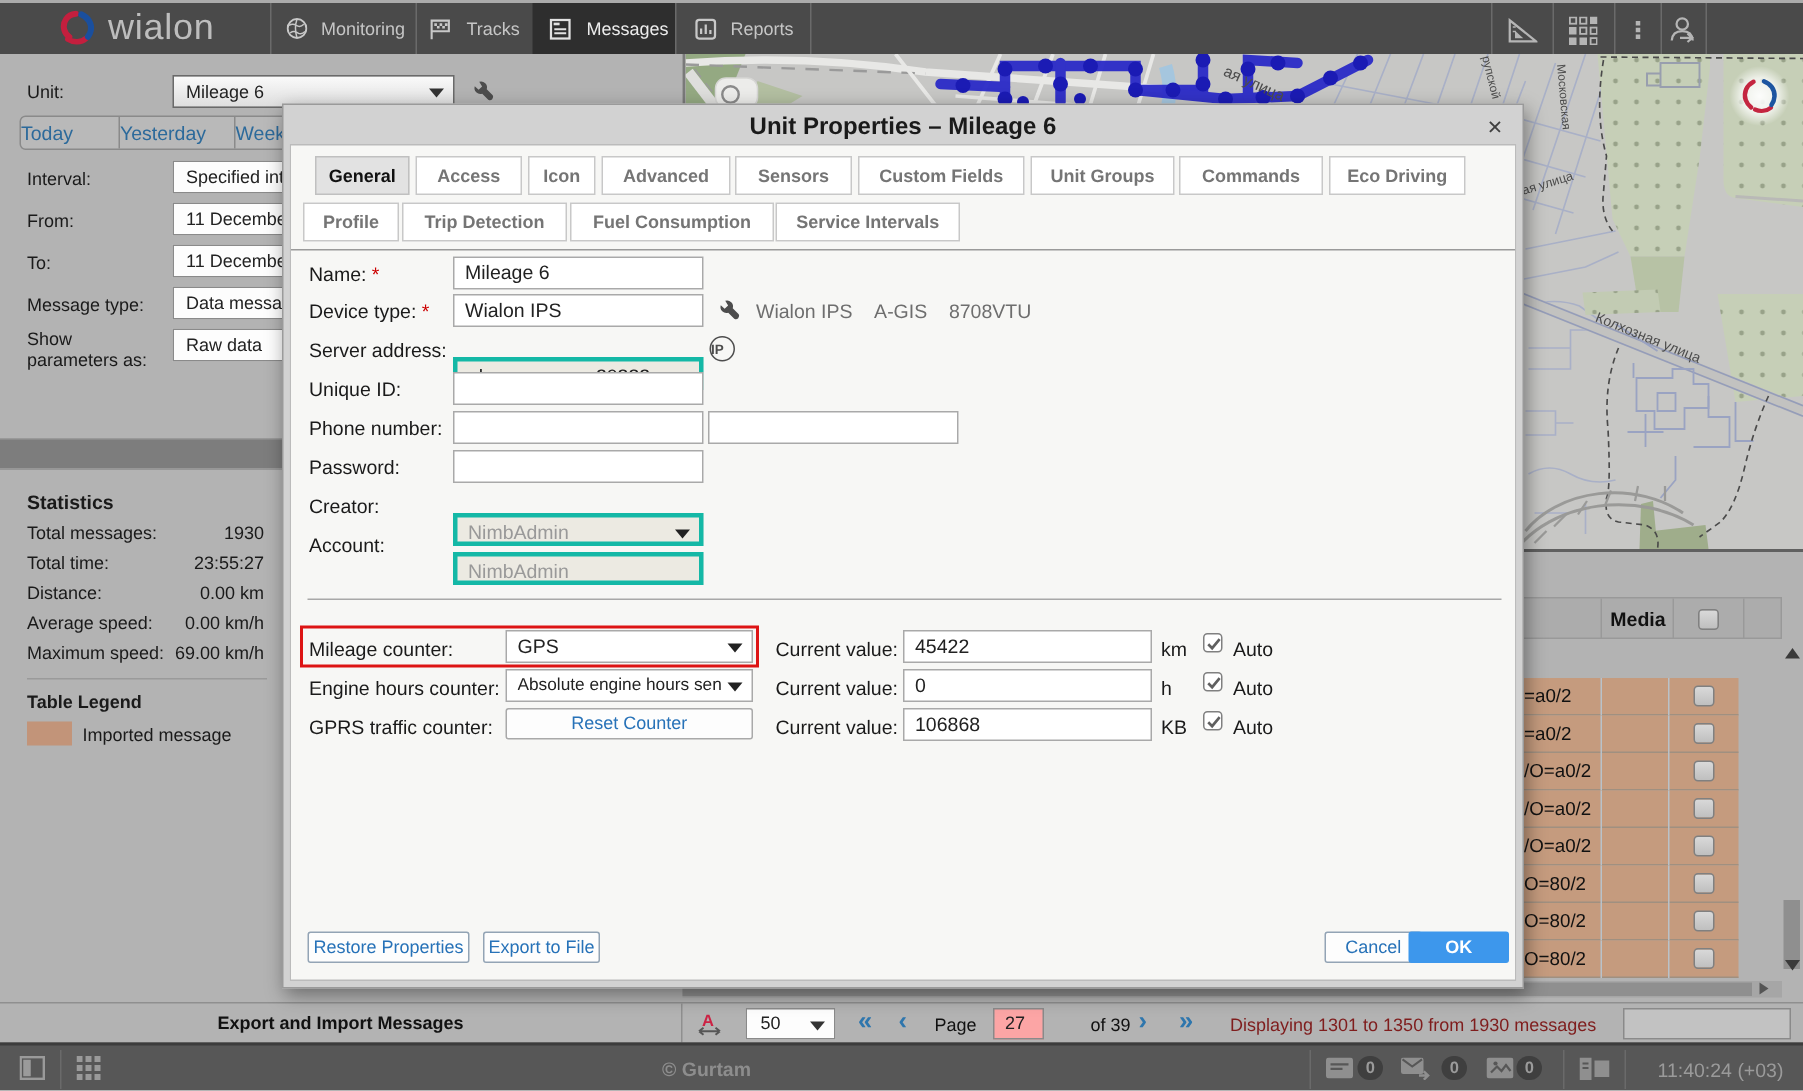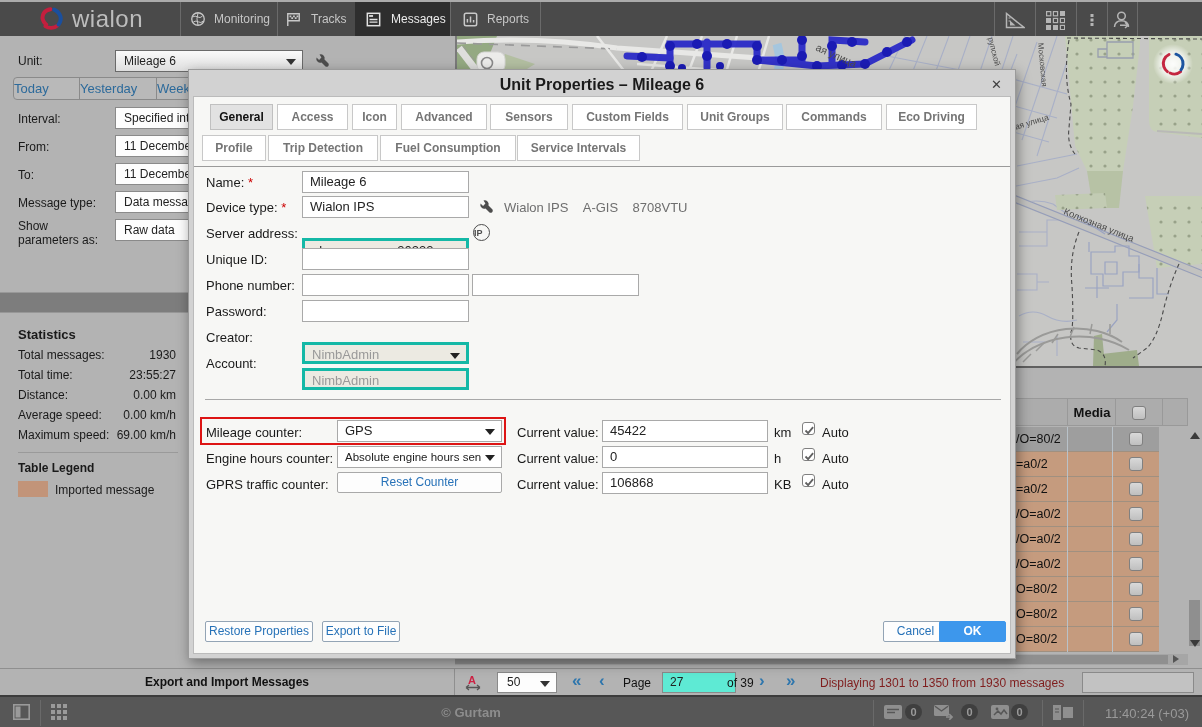--- a/index.html
+++ b/index.html
@@ -302,26 +302,20 @@
 </div>
 <div id="btm">
 
   <div class="abs" style="left:559px;top:30px;width:174px;height:28px;background:#acacac;border:1px solid #999;border-left:none">
     <div class="abs" style="left:53px;top:0;width:1px;height:27px;background:#999"></div>
     <div class="abs" style="left:101px;top:0;width:1px;height:27px;background:#999"></div>
     <div class="abs" style="left:148px;top:0;width:1px;height:27px;background:#999"></div>
     <div class="abs" style="left:55px;top:6px;width:46px;text-align:center;font-size:13px;font-weight:bold;color:#111">Media</div>
     <div class="cbx" style="left:118px;top:7px"></div>
   </div>
-  <div class="abs" style="left:559px;top:59px;width:145px;height:25px;background:#9e9e9e;border-bottom:1px solid #a09080">
-    <div class="abs" style="left:2px;top:5px;font-size:12.5px;color:#111">/O=80/2</div>
-    <div class="abs" style="left:53px;top:0;width:1px;height:25px;background:#b9c2c9"></div>
-    <div class="abs" style="left:98px;top:0;width:1px;height:25px;background:#b9c2c9"></div>
-    <div class="cbx" style="left:115px;top:5px"></div>
-  </div>
   <div class="abs" style="left:559px;top:84px;width:145px;height:25px;background:#c59b7e;border-bottom:1px solid #a09080">
     <div class="abs" style="left:2px;top:5px;font-size:12.5px;color:#111">=a0/2</div>
     <div class="abs" style="left:53px;top:0;width:1px;height:25px;background:#b9c2c9"></div>
     <div class="abs" style="left:98px;top:0;width:1px;height:25px;background:#b9c2c9"></div>
     <div class="cbx" style="left:115px;top:5px"></div>
   </div>
   <div class="abs" style="left:559px;top:109px;width:145px;height:25px;background:#c59b7e;border-bottom:1px solid #a09080">
     <div class="abs" style="left:2px;top:5px;font-size:12.5px;color:#111">=a0/2</div>
     <div class="abs" style="left:53px;top:0;width:1px;height:25px;background:#b9c2c9"></div>
     <div class="abs" style="left:98px;top:0;width:1px;height:25px;background:#b9c2c9"></div>
@@ -378,21 +372,21 @@
 <div id="pagebar">
   <div class="abs" style="left:0;top:0;width:455px;height:26px;border-right:1px solid #8f8f8f;text-align:center;font-size:12px;font-weight:bold;color:#111;line-height:26px">Export and Import Messages</div>
   <svg class="abs" style="left:464px;top:4px" width="20" height="19" viewBox="0 0 20 19">
     <text x="4" y="11" font-size="11" font-weight="bold" fill="#cc2244" font-family="Liberation Sans">A</text>
     <path d="M2 14.5 h14 m-14 0 l3 -2.4 m-3 2.4 l3 2.4 m11 -2.4 l-3 -2.4 m3 2.4 l-3 2.4" stroke="#555" stroke-width="1.3" fill="none"></path>
   </svg>
   <div class="abs" style="left:497px;top:3px;width:60px;height:21px;background:#fdfdfd;border:1px solid #8a8a8a;font-size:12px;color:#222;line-height:19px;padding-left:9px">50<div class="sb-arrow" style="top:8px"></div></div>
   <div class="abs" style="left:572px;top:2px;color:#2e76ad;font-size:17px;font-weight:bold">«</div>
   <div class="abs" style="left:599px;top:2px;color:#2e76ad;font-size:17px;font-weight:bold">‹</div>
   <div class="abs" style="left:623px;top:7px;font-size:12px;color:#111">Page</div>
-  <div class="abs" style="left:662px;top:3px;width:74px;height:21px;background:#5eead4;border:1px solid #8a8a8a;font-size:12px;color:#222;line-height:19px;padding-left:7px">27</div>
+  <div class="abs" style="left:662px;top:3px;width:34px;height:21px;background:#fca5a5;border:1px solid #8a8a8a;font-size:12px;color:#222;line-height:19px;padding-left:7px">27</div>
   <div class="abs" style="left:727px;top:7px;font-size:12px;color:#111">of 39</div>
   <div class="abs" style="left:759px;top:2px;color:#2e76ad;font-size:17px;font-weight:bold">›</div>
   <div class="abs" style="left:786px;top:2px;color:#2e76ad;font-size:17px;font-weight:bold">»</div>
   <div class="abs" style="left:820px;top:7px;font-size:12px;color:#7f1d1d">Displaying 1301 to 1350 from 1930 messages</div>
   <div class="abs" style="left:1082px;top:3px;width:112px;height:21px;background:#c2c2c2;border:1px solid #8a8a8a"></div>
 </div>
 <div id="footer">
   <svg class="abs" style="left:13px;top:7px" width="17" height="16" viewBox="0 0 17 16">
       <rect x="0.8" y="0.8" width="15.4" height="14.4" fill="none" stroke="#9a9a9a" stroke-width="1.6"></rect>
       <rect x="2.5" y="2.5" width="5" height="11" fill="#9a9a9a"></rect>

